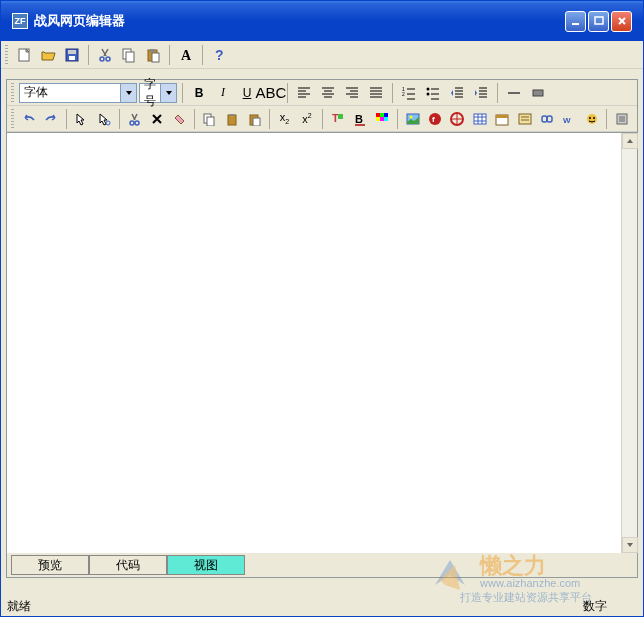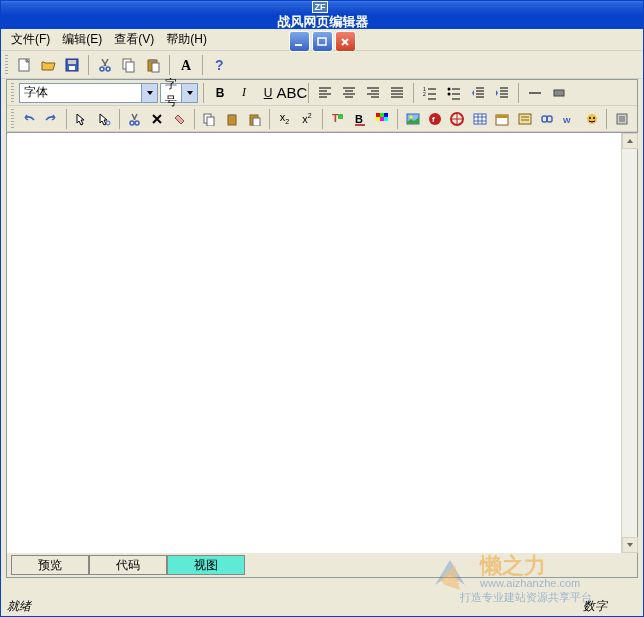--- a/index.html
+++ b/index.html
@@ -1,20 +1,20 @@
 <!DOCTYPE html>
 <html><head>
 <meta charset="utf-8">
 <style>
 * { box-sizing: border-box; margin: 0; padding: 0; }
 body { font-family: "SimSun", "宋体", Arial, sans-serif; font-size: 12px; background: #ece9d8; width: 644px; height: 617px; overflow: hidden; position: relative; }
 
 .window { width: 644px; height: 617px; border: 1px solid #0842c8; background: #ece9d8; position: relative; }
 
-.titlebar { height: 28px; background: linear-gradient(to bottom, #3b7ce8 0%, #2862d8 8%, #0842c8 50%, #0842c8 100%); display: flex; align-items: center; padding: 0 11px; color: white; font-weight: bold; flex-direction: column; }
+.titlebar { height: 40px; background: linear-gradient(to bottom, #3b7ce8 0%, #2862d8 8%, #0842c8 50%, #0842c8 100%); display: flex; align-items: center; padding: 0 11px; color: white; font-weight: bold; }
 .titlebar-icon { width: 16px; height: 16px; background: #4a7dc0; border: 1px solid #fff; margin-right: 4px; display: flex; align-items: center; justify-content: center; font-size: 9px; color: #fff; }
 .titlebar-text { flex: 1; font-size: 13px; padding-left: 2px; }
 .titlebar-buttons { display: flex; gap: 2px; }
 .titlebar-btn { width: 21px; height: 21px; border: 1px solid #fff; border-radius: 3px; display: flex; align-items: center; justify-content: center; cursor: pointer; }
 .tb-min, .tb-max { background: linear-gradient(to bottom, #7ba8e8, #3862c8); }
 .tb-close { background: linear-gradient(to bottom, #f08070, #d04020); }
 .titlebar-btn svg { width: 12px; height: 12px; }
 
 .menubar { height: 22px; background: #ece9d8; display: flex; align-items: center; padding: 0 4px; border-bottom: 1px solid #d4d0c8; }
 .menu-item { padding: 2px 6px; cursor: pointer; }
@@ -23,34 +23,34 @@
 .tb-grip { width: 3px; height: 20px; background: repeating-linear-gradient(to bottom, #aaa 0, #aaa 1px, transparent 1px, transparent 3px); margin-right: 3px; }
 .tb-btn { width: 22px; height: 22px; display: flex; align-items: center; justify-content: center; cursor: pointer; border: 1px solid transparent; }
 .tb-sep { width: 1px; height: 20px; background: #aca899; margin: 0 3px; }
 
 .editor-area { position: absolute; top: 78px; left: 5px; right: 5px; bottom: 38px; background: #ece9d8; border: 1px solid #919b9c; }
 
 .toolbar2 { height: 26px; background: #ece9d8; display: flex; align-items: center; padding: 2px 4px; gap: 2px; border-bottom: 1px solid #d4d0c8; }
 .toolbar3 { height: 26px; background: #ece9d8; display: flex; align-items: center; padding: 2px 4px; gap: 1px; border-bottom: 1px solid #d4d0c8; }
 
 .combo { height: 20px; border: 1px solid #7f9db9; background: white; display: flex; align-items: center; font-size: 12px; }
-.combo-font { width: 139px; }
+.combo-font { width: 118px; }
 .combo-size { width: 38px; }
 .combo-text { flex: 1; padding: 0 4px; }
 .combo-arrow { width: 16px; height: 18px; background: #c8d8f0; border-left: 1px solid #7f9db9; display: flex; align-items: center; justify-content: center; }
 
 .canvas { position: absolute; top: 52px; left: 0; right: 0; bottom: 24px; background: white; border-top: 1px solid #919b9c; }
 .scrollbar-v { position: absolute; right: 0; top: 0; bottom: 0; width: 16px; background: #f0f0e8; border-left: 1px solid #d4d0c8; }
 .scroll-arrow { width: 16px; height: 16px; background: #ece9d8; border: 1px solid #d4d0c8; display: flex; align-items: center; justify-content: center; }
 
 .tabs-bottom { position: absolute; bottom: 0; left: 0; height: 24px; display: flex; align-items: center; padding: 2px 4px; gap: 0; justify-content: flex-end; }
 .tab-btn { width: 78px; height: 20px; border: 1px solid #888; background: #ece9d8; display: flex; align-items: center; justify-content: center; cursor: pointer; font-size: 12px; }
 .tab-btn.active { background: #5eead4; }
 
-.statusbar { position: absolute; bottom: 0; left: 0; right: 0; height: 20px; background: #ece9d8; display: flex; align-items: center; padding: 0 6px; font-size: 12px; font-style: italic; }
+.statusbar { position: absolute; bottom: 0; left: 0; right: 0; height: 20px; background: #ece9d8; display: flex; align-items: center; padding: 0 6px; font-size: 12px; }
 .status-left { flex: 1; }
 .status-right { padding-right: 30px; }
 
 .logo-watermark { position: absolute; right: 28px; bottom: 8px; opacity: 0.5; pointer-events: none; }
 .logo-watermark svg { width: 200px; height: 60px; }
 </style>
 </head>
 <body>
 
 <div class="window">
@@ -70,26 +70,20 @@
           </svg>
         </div>
       <div class="titlebar-btn tb-close">
           <svg viewBox="0 0 12 12">
             <path d="M3 3 L9 9 M9 3 L3 9" stroke="white" stroke-width="2"></path>
           </svg>
         </div>
     </div>
   </div>
 
-  <div class="menubar">
-    <div class="menu-item">文件(F)</div>
-    <div class="menu-item">编辑(E)</div>
-    <div class="menu-item">查看(V)</div>
-    <div class="menu-item">帮助(H)</div>
-  </div>
 
   <div class="toolbar">
     <div class="tb-grip"></div>
     <div class="tb-btn">
         <svg width="16" height="16">
           <rect x="3" y="2" width="10" height="12" fill="white" stroke="#666"></rect>
           <path d="M10 2 L13 5 L10 5 Z" fill="#ccc" stroke="#666"></path>
         </svg>
       </div>
     <div class="tb-btn">

